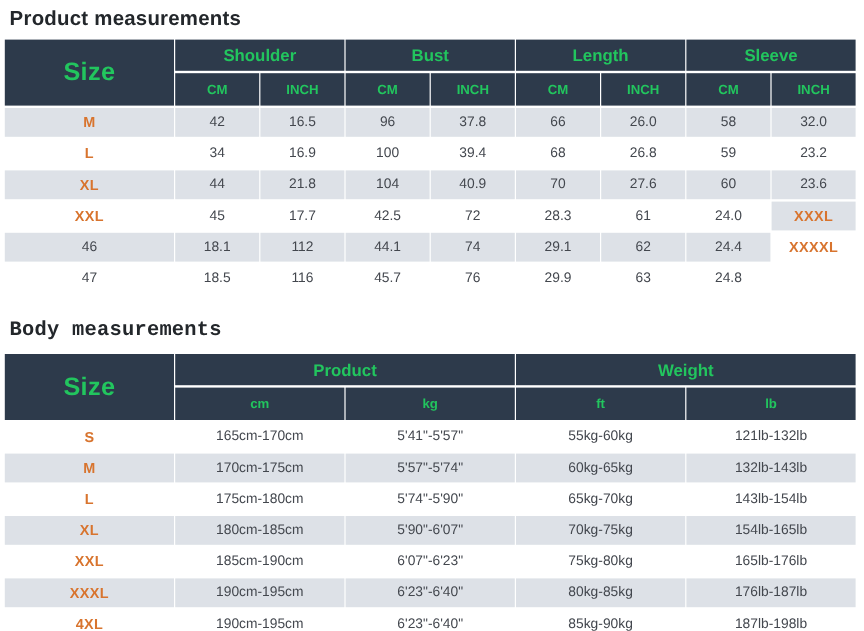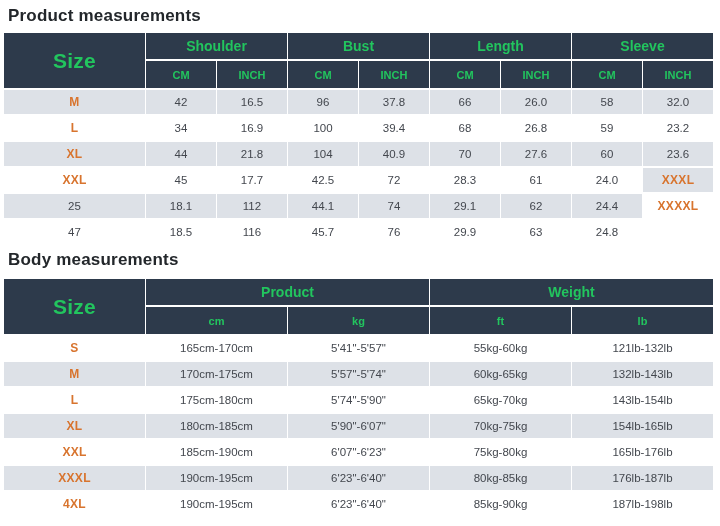--- a/index.html
+++ b/index.html
@@ -5,21 +5,21 @@
   html,body{margin:0;padding:0;}
   body{
     width:720px;height:526px;overflow:hidden;background:#ffffff;
     font-family:"Liberation Sans","DejaVu Sans",sans-serif;
   }
   .section-title{
     font-size:17px;font-weight:bold;color:#23272b;
     margin:0 0 0 8px;line-height:24px;letter-spacing:.2px;
   }
   #title1{padding-top:4px;}
-  #title2{margin-top:4px;}
+  #title2{margin-top:20px;font-family:Liberation Mono, monospace;}
   .tbl{
     display:grid;
     column-gap:1px;row-gap:2px;
     margin:0 7px 0 4px;background:#ffffff;
   }
   #t1{margin-top:5px;grid-template-columns:141px repeat(8,1fr);grid-template-rows:26px 27px repeat(6,24px);}
   #t2{margin-top:7px;grid-template-columns:141px repeat(4,1fr);grid-template-rows:26px 27px repeat(7,24px);}
   .hc{
     background:#2d3a4b;color:#22c55e;
     display:flex;align-items:center;justify-content:center;
@@ -90,21 +90,21 @@
   <div class="dc sz">XXL</div>
   <div class="dc">45</div>
   <div class="dc">17.7</div>
   <div class="dc">42.5</div>
   <div class="dc">72</div>
   <div class="dc">28.3</div>
   <div class="dc">61</div>
   <div class="dc">24.0</div>
 
   <div class="dc g sz">XXXL</div>
-  <div class="dc g">25</div>
+  <div class="dc g">46</div>
   <div class="dc g">18.1</div>
   <div class="dc g">112</div>
   <div class="dc g">44.1</div>
   <div class="dc g">74</div>
   <div class="dc g">29.1</div>
   <div class="dc g">62</div>
   <div class="dc g">24.4</div>
 
   <div class="dc sz">XXXXL</div>
   <div class="dc">47</div>

